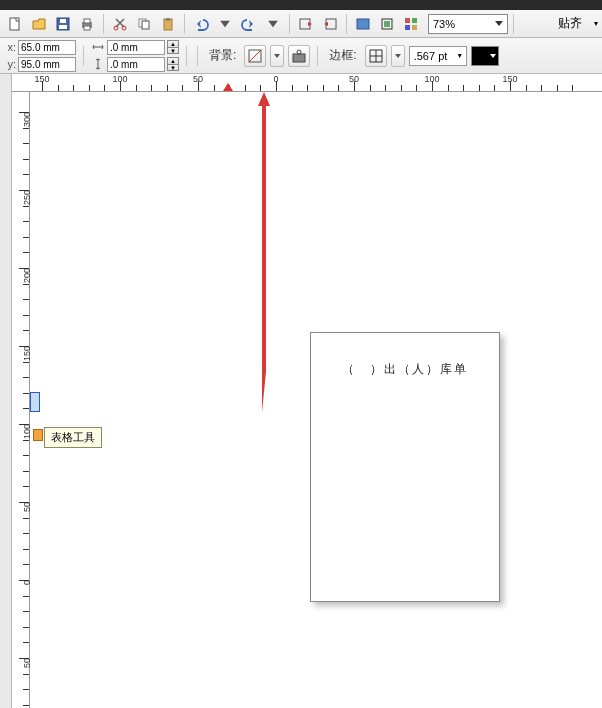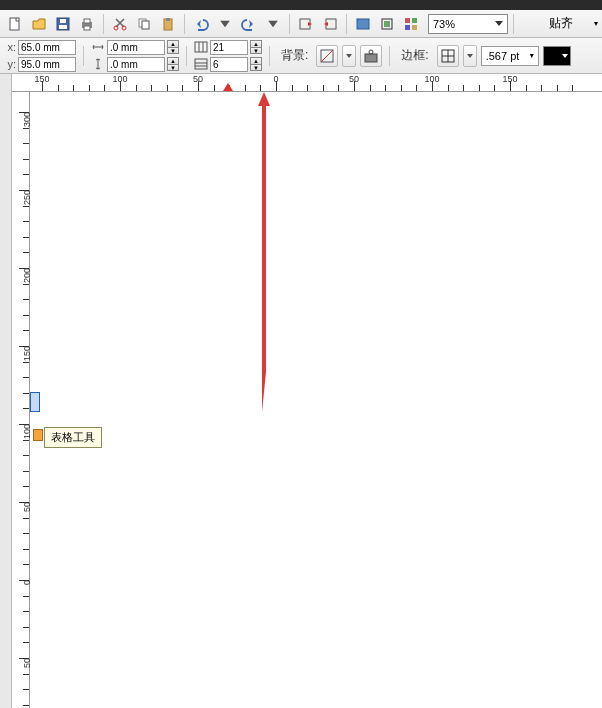--- a/index.html
+++ b/index.html
@@ -6,21 +6,21 @@
   body { font-family: "Microsoft YaHei", Arial, sans-serif; font-size: 11px; background: #fff; width: 602px; height: 708px; overflow: hidden; position: relative; }
   
   .topbar-dark { height: 10px; background: #2a2a2a; }
   
   .toolbar-main { height: 28px; background: linear-gradient(#f7f7f7,#eaeaea); border-bottom: 1px solid #b8b8b8; display: flex; align-items: center; padding: 0 4px; gap: 2px; }
   .tb-divider { width: 1px; height: 20px; background: #c5c5c5; margin: 0 3px; }
   .tb-btn { width: 22px; height: 22px; display: flex; align-items: center; justify-content: center; border-radius: 2px; cursor: pointer; }
   .tb-btn svg { width: 16px; height: 16px; }
   .zoom-select { width: 80px; height: 20px; border: 1px solid #8a8a8a; background: #fff; font-size: 11px; padding: 0 4px; display: flex; align-items: center; justify-content: space-between; margin-left: 4px; cursor: pointer; }
   .zoom-select .arrow { width: 0; height: 0; border-left: 4px solid transparent; border-right: 4px solid transparent; border-top: 5px solid #333; }
-  .snap-label { font-size: 12px; margin-left: 10px; cursor: pointer; display:flex; align-items:center; gap:21px;}
+  .snap-label { font-size: 12px; margin-left: 10px; cursor: pointer; display:flex; align-items:center; gap:12px;}
   
   .toolbar-props { height: 36px; background: linear-gradient(#f7f7f7,#eaeaea); border-bottom: 1px solid #b8b8b8; display: flex; align-items: center; padding: 0 4px; gap: 4px; }
   .prop-group { display: flex; flex-direction: column; gap: 2px; }
   .prop-row { display: flex; align-items: center; gap: 2px; }
   .prop-lbl { font-size: 11px; color: #555; min-width: 12px; text-align: right; }
   .prop-input { width: 58px; height: 15px; border: 1px solid #999; background: #fff; font-size: 10px; padding: 0 2px; text-align: left; }
   .spin-btns { display: flex; flex-direction: column; }
   .spin-btn { width: 12px; height: 7px; border: 1px solid #888; background: linear-gradient(#f5f5f5,#ddd); font-size: 6px; display:flex; align-items:center; justify-content:center; cursor:pointer; }
   .spin-btn:first-child { border-bottom: none; }
   .grid-ico { width:14px; height:14px; display:inline-flex; align-items:center; justify-content:center;}
@@ -207,48 +207,20 @@
           </svg>
         </span>
       <input class="prop-input" value=".0 mm" style="">
       <div class="spin-btns">
           <div class="spin-btn">▲</div>
           <div class="spin-btn">▼</div>
         </div>
     </div>
   </div>
   <div class="tb-divider"></div>
-  <div class="prop-group">
-    <div class="prop-row">
-      <span class="grid-ico">
-          <svg width="14" height="12" viewBox="0 0 14 12">
-            <rect x="1" y="1" width="12" height="10" fill="none" stroke="#555"></rect>
-            <path d="M5 1v10M9 1v10" stroke="#555"></path>
-          </svg>
-        </span>
-      <input class="prop-input" style="width: 38px;" value="21">
-      <div class="spin-btns">
-          <div class="spin-btn">▲</div>
-          <div class="spin-btn">▼</div>
-        </div>
-    </div>
-    <div class="prop-row">
-      <span class="grid-ico">
-          <svg width="14" height="12" viewBox="0 0 14 12">
-            <rect x="1" y="1" width="12" height="10" fill="none" stroke="#555"></rect>
-            <path d="M1 5h12M1 8h12" stroke="#555"></path>
-          </svg>
-        </span>
-      <input class="prop-input" style="width: 38px;" value="6">
-      <div class="spin-btns">
-          <div class="spin-btn">▲</div>
-          <div class="spin-btn">▼</div>
-        </div>
-    </div>
-  </div>
   <div class="tb-divider"></div>
   <span class="label-cn">背景:</span>
   <div class="square-ico">
       <svg width="16" height="16" viewBox="0 0 16 16">
         <rect x="2" y="2" width="12" height="12" fill="none" stroke="#555"></rect>
         <path d="M2 14L14 2" stroke="#c33"></path>
       </svg>
     </div>
   <div class="square-ico" style="width:14px">
       <svg width="8" height="8" viewBox="0 0 8 8">
@@ -381,17 +353,20 @@
       <div class="tick" style="top: 597.2px;"></div>
       <div class="tick" style="top: 612.8px;"></div>
     </div>
 
   <div class="canvas">
     <div class="arrow-annot">
       <svg viewBox="0 0 40 320">
           <path d="M20 0 L14 14 L18 14 L18 320 L22 280 L22 14 L26 14 Z" fill="#d83a3a"></path>
         </svg>
     </div>
+    <div class="doc-page">
+      <div class="doc-text">（　）出（人）库单</div>
+    </div>
     <div class="sel-box"></div>
     <div class="tooltip-handle"></div>
     <div class="tooltip"><span>表格工具</span></div>
   </div>
 </div>
 
 </body></html>

